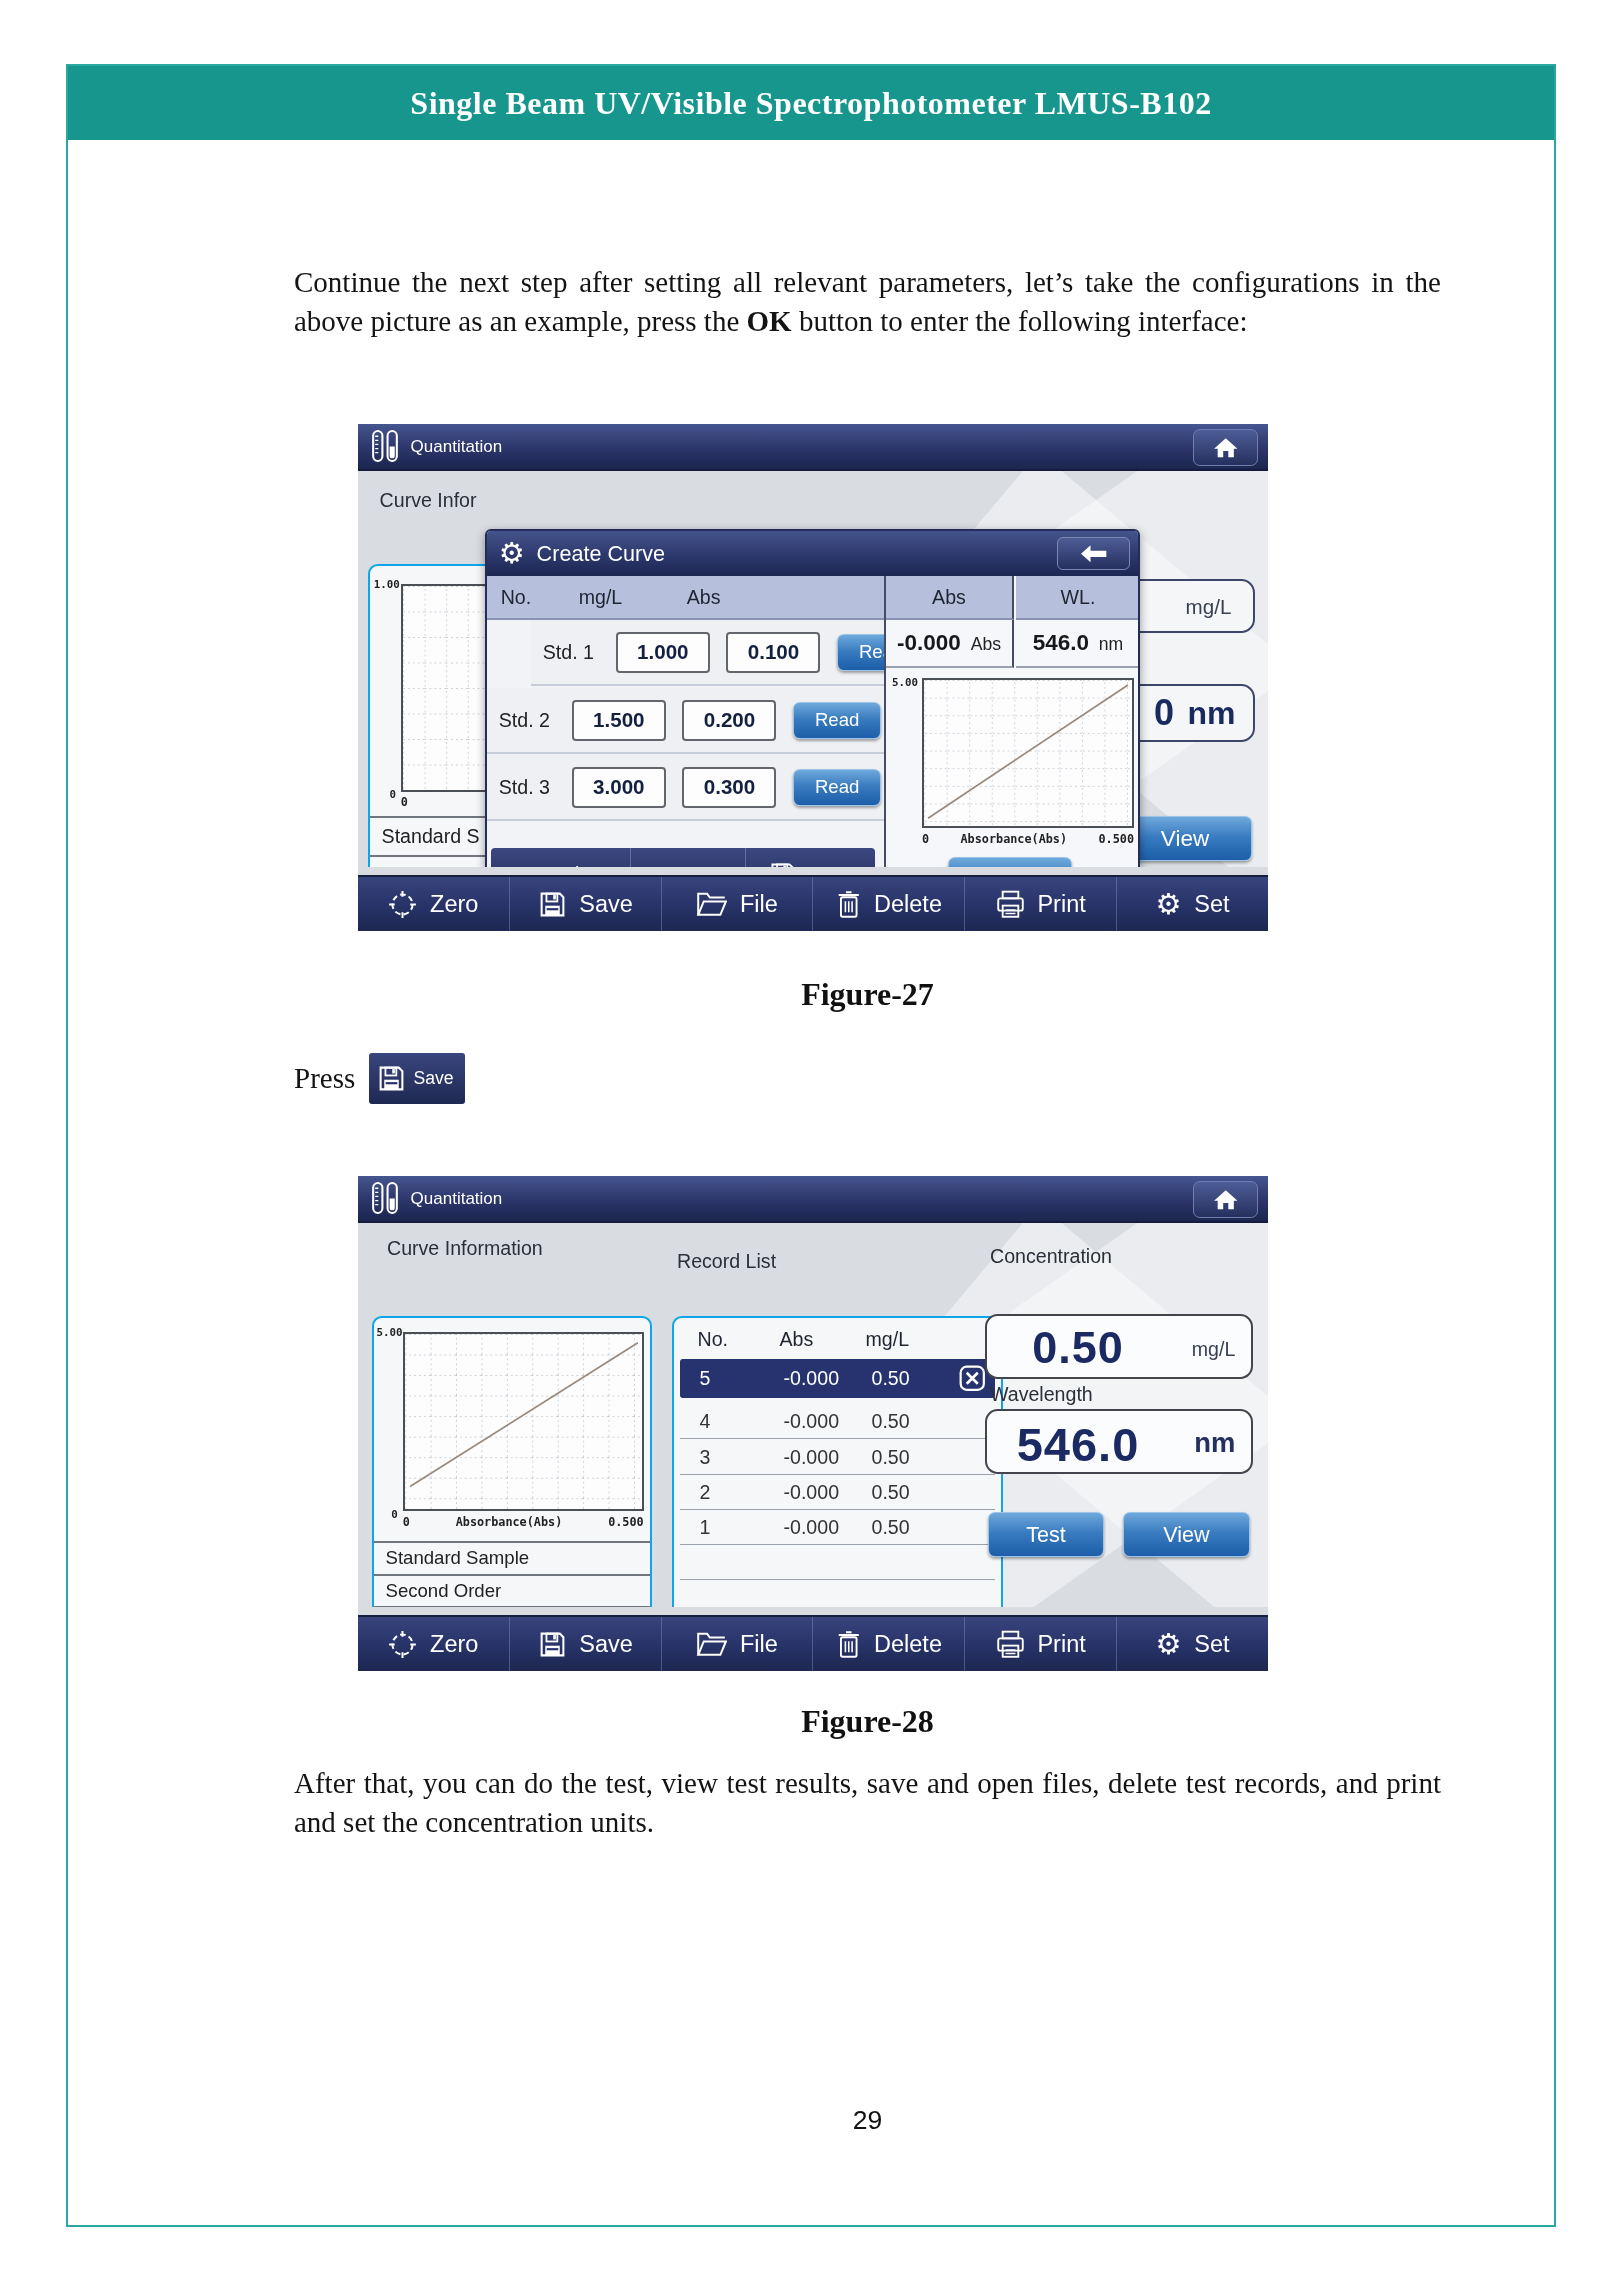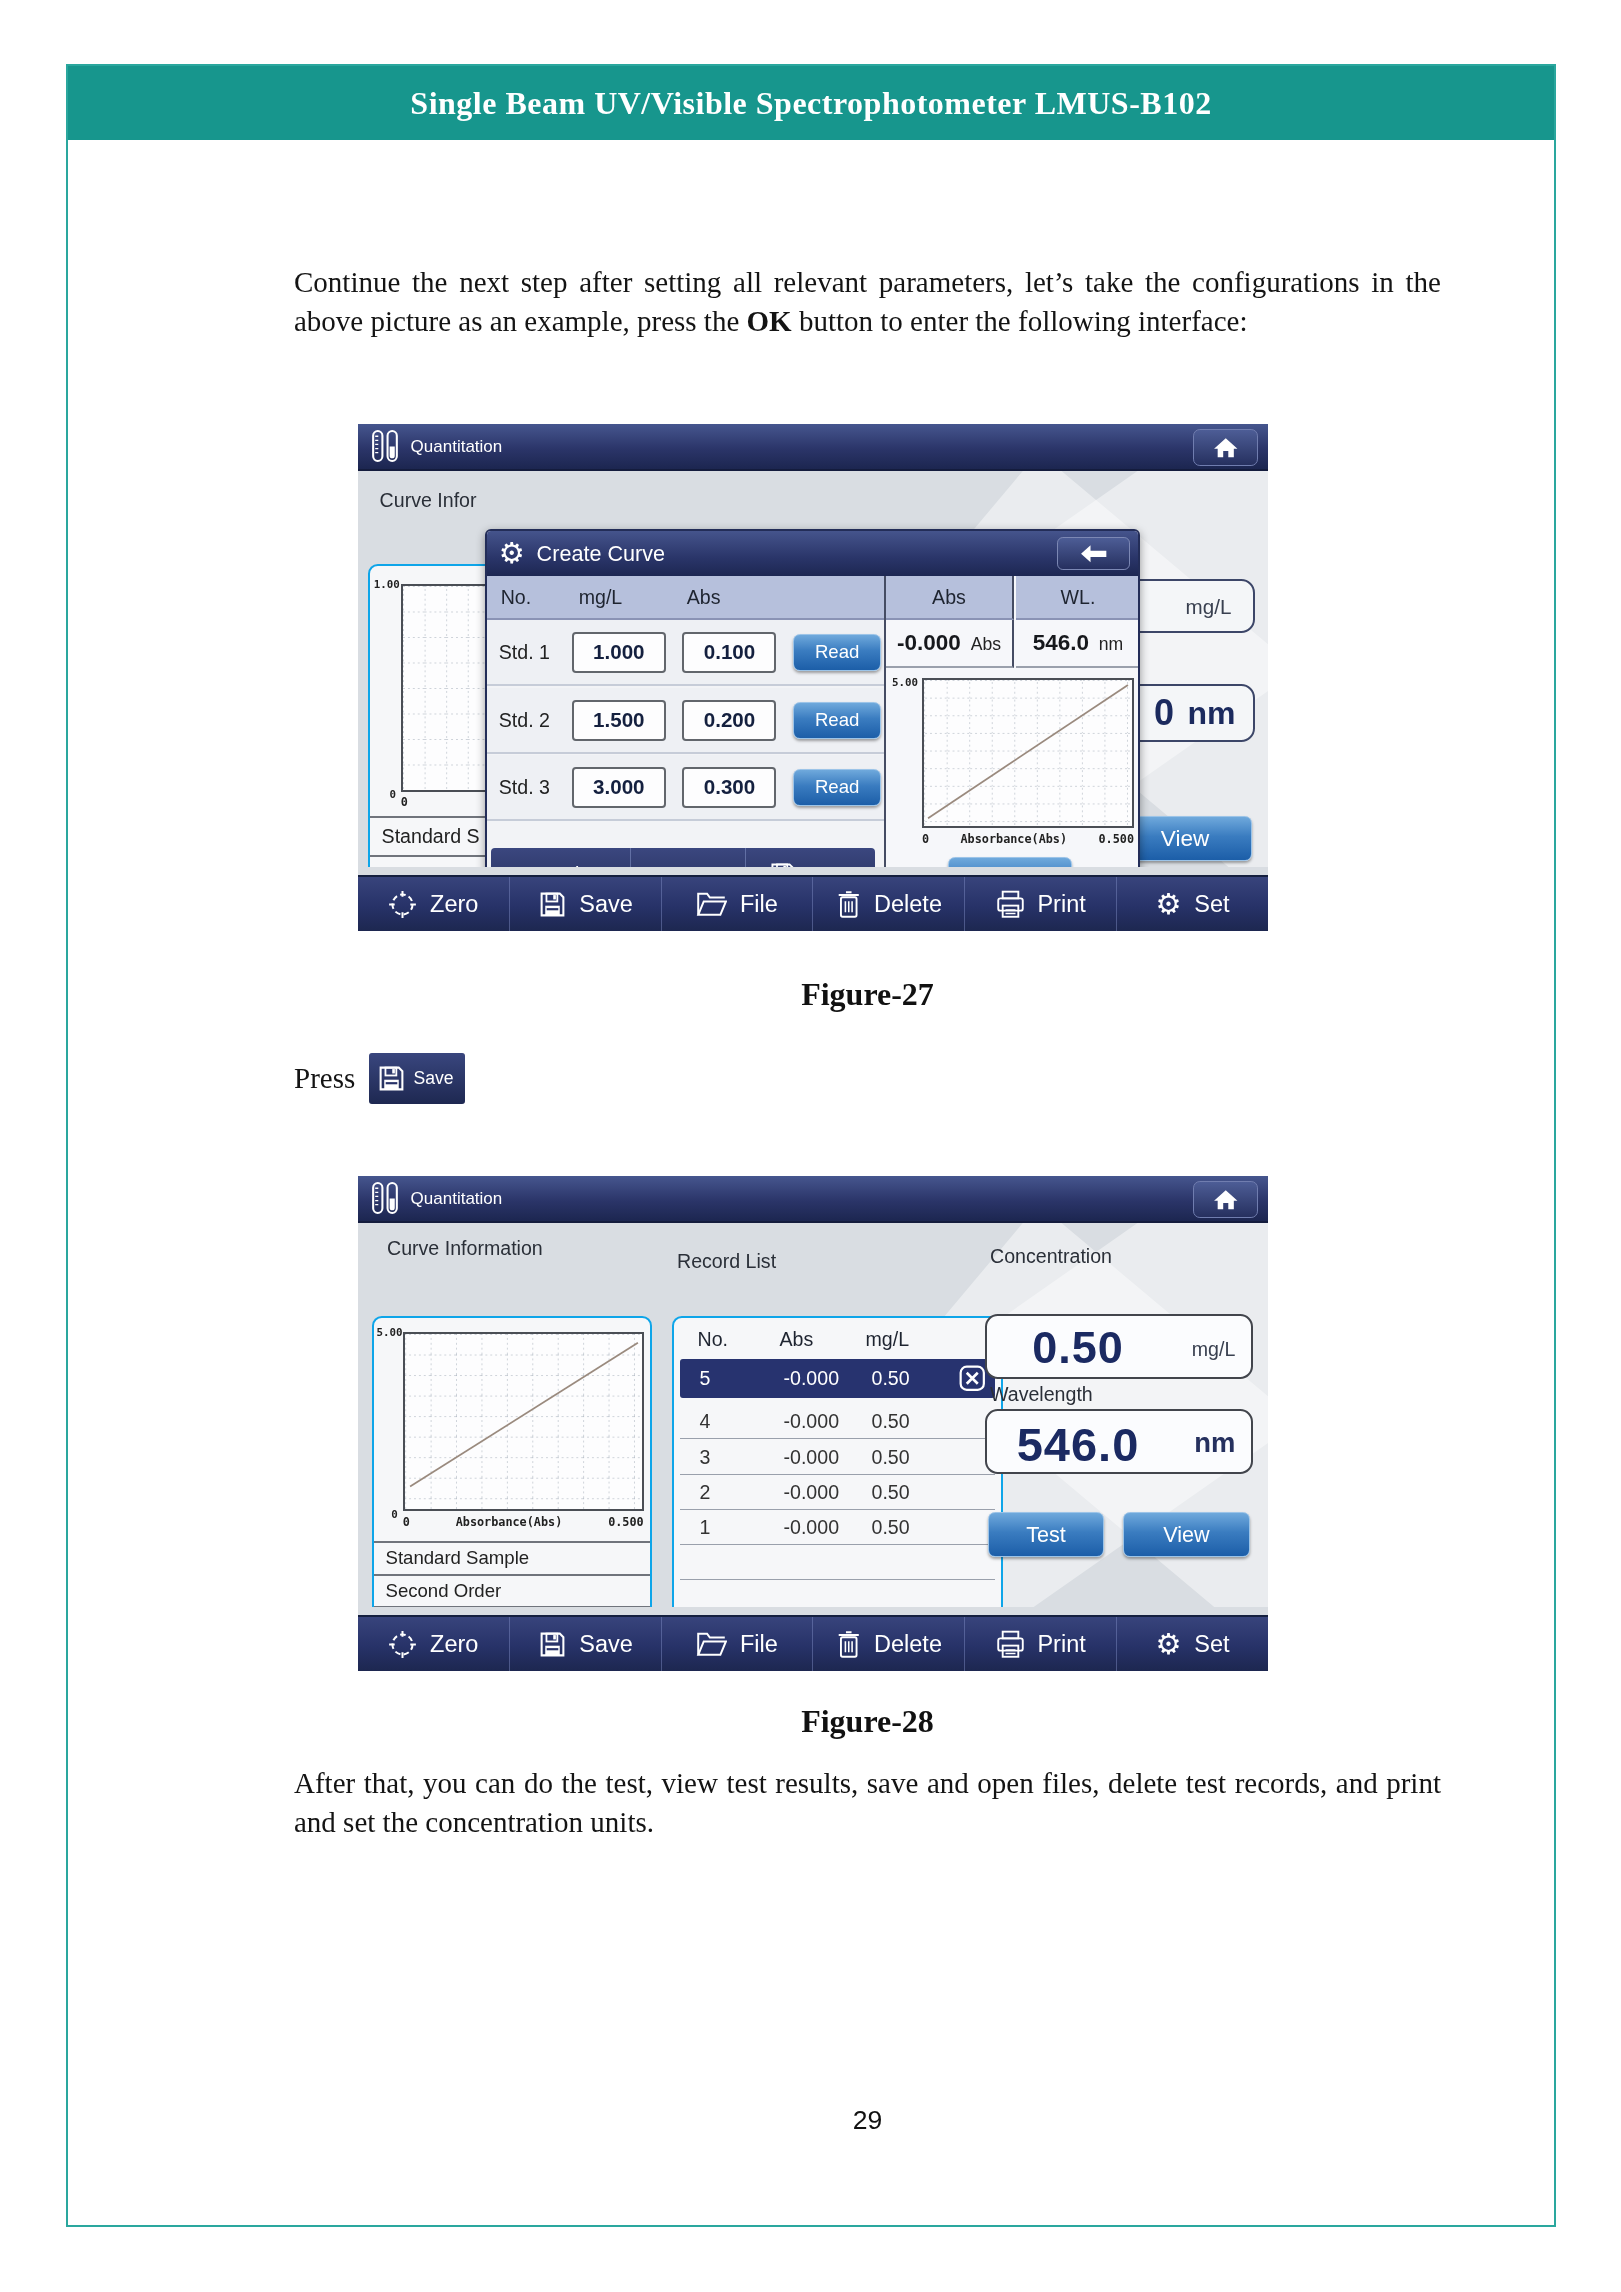--- a/index.html
+++ b/index.html
@@ -229,21 +229,21 @@
           </svg>
         </div>
       </div>
 
       <div class="dlg-hdr hdr-left">
         <span class="c1">No.</span>
         <span class="c2">mg/L</span>
         <span class="c3">Abs</span>
       </div>
 
-      <div class="dlg-row" style="top:89px;">
+      <div class="dlg-row" style="top:89px;margin-left:44px;">
         <span class="std">Std. 1</span>
         <div class="inp">1.000</div>
         <div class="inp">0.100</div>
         <div class="blue-btn read-btn">Read</div>
       </div>
       <div class="dlg-row" style="top:157px;">
         <span class="std">Std. 2</span>
         <div class="inp">1.500</div>
         <div class="inp">0.200</div>
         <div class="blue-btn read-btn">Read</div>

